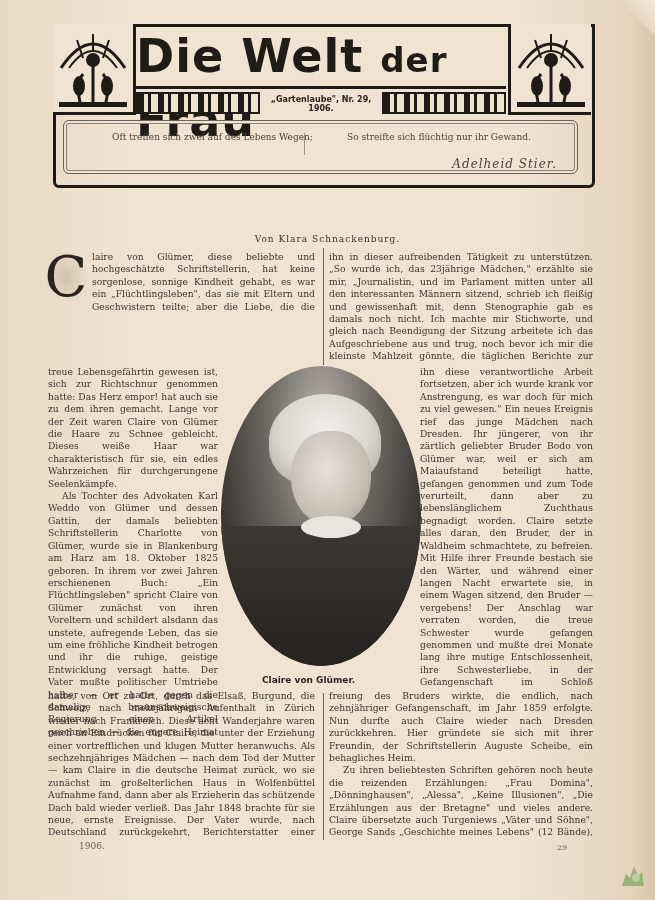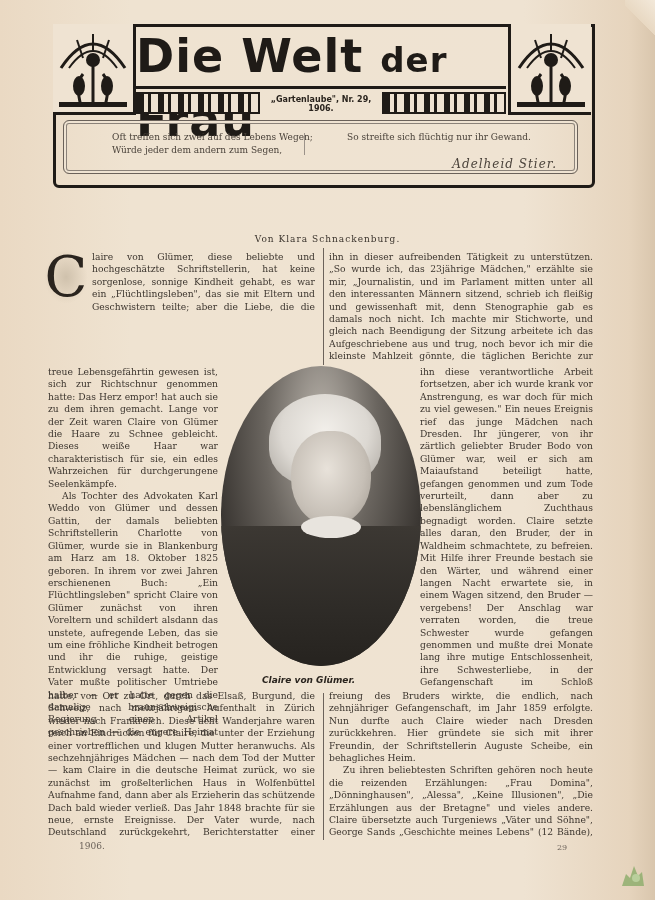--- a/index.html
+++ b/index.html
@@ -51,21 +51,21 @@
   .photo{position:absolute;left:221px;top:366px;width:200px;height:300px;border-radius:50%;overflow:hidden;
          background:radial-gradient(ellipse at 50% 20%,#b8b2aa 0%,#6a655f 40%,#3a3632 75%,#2a2724 100%);}
   .photo .hair{position:absolute;left:48px;top:28px;width:112px;height:92px;border-radius:50% 50% 40% 40%;
                background:radial-gradient(ellipse at 50% 40%,#f2efea 0%,#dcd8d2 55%,#a8a39c 100%);}
   .photo .face{position:absolute;left:70px;top:65px;width:80px;height:95px;border-radius:45% 45% 50% 50%;
                background:radial-gradient(ellipse at 45% 40%,#e8e2da 0%,#c6bfb6 60%,#9d968d 100%);}
   .photo .collar{position:absolute;left:80px;top:150px;width:60px;height:22px;border-radius:50%;background:#e8e4de;}
   .photo .dress{position:absolute;left:0;top:160px;width:200px;height:140px;
                 background:linear-gradient(180deg,#3c3833 0%,#2e2b27 60%,#26231f 100%);}
   .caption{position:absolute;left:262px;top:675px;font-size:9px;font-weight:bold;
-           font-family:"DejaVu Sans","Liberation Sans",sans-serif;color:#2a241e;font-style:italic;}
+           font-family:"DejaVu Sans","Liberation Sans",sans-serif;color:#2a241e;}
   .folio-year{position:absolute;left:79px;top:841px;font-size:9px;color:#6b625a;}
   .folio-page{position:absolute;left:557px;top:843px;font-size:8px;color:#6b625a;}
   .stamp{position:absolute;left:618px;top:862px;width:28px;height:26px;}
 </style>
 </head>
 <body>
 
 <div class="page">
   <div class="curl"></div>
 
@@ -111,21 +111,20 @@
         <path d="M36 38 L36 78 M24 78 Q18 56 26 46 M48 78 Q54 56 46 46" stroke="#1f1b17" stroke-width="3" fill="none"></path>
         <ellipse cx="22" cy="58" rx="6" ry="10" fill="#1f1b17"></ellipse>
         <ellipse cx="50" cy="58" rx="6" ry="10" fill="#1f1b17"></ellipse>
         <rect x="2" y="74" width="68" height="5" fill="#1f1b17"></rect>
       </svg>
     </div>
 
     <div class="poem">
       <div class="col c1">
         <div>Oft treffen sich zwei auf des Lebens Wegen;</div>
-        <div>Würde jeder dem andern zum Segen,</div>
       </div>
       <div class="divider"></div>
       <div class="col c2">
         <div>So streifte sich flüchtig nur ihr Gewand.</div>
       </div>
       <div class="author">Adelheid Stier.</div>
     </div>
   </div>
 
   <div class="byline">Von Klara Schnackenburg.</div>

